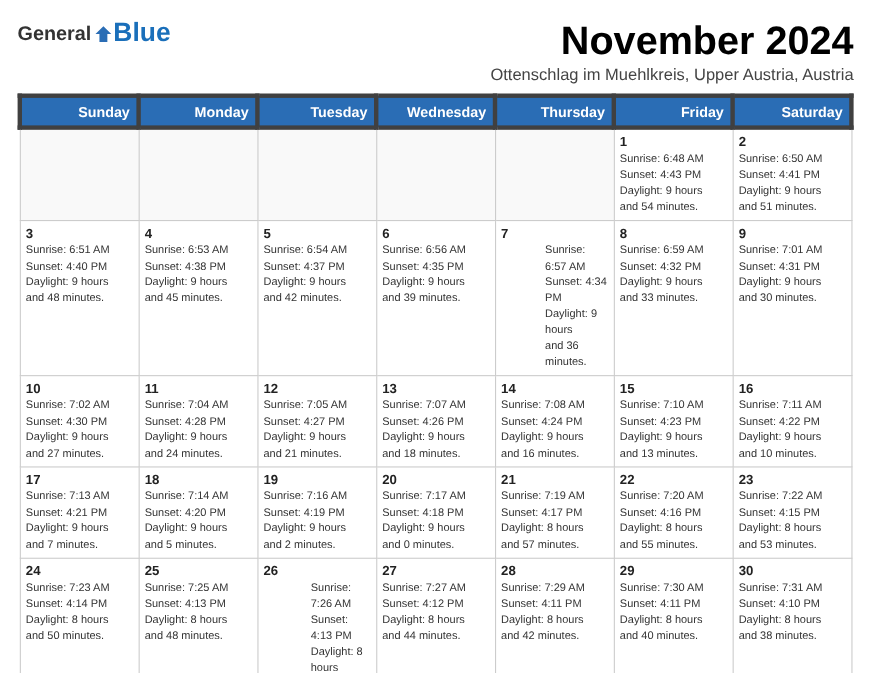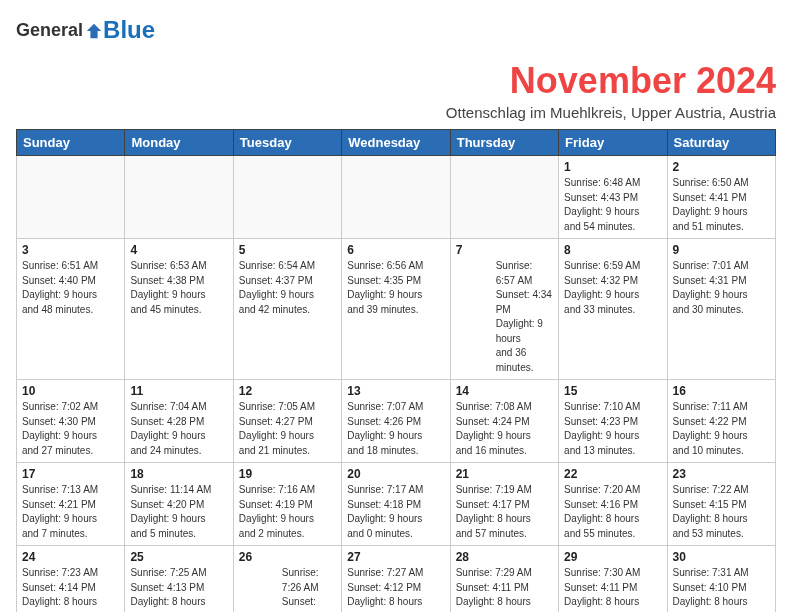--- a/index.html
+++ b/index.html
@@ -34,41 +34,40 @@
       width: 18px;
       height: 18px;
       margin-left: 2px;
     }
     .title-block {
       text-align: right;
     }
     .month-title {
       font-size: 36px;
       font-weight: bold;
-      color: #ef4444;
-      margin-top: 44px;
+      color: #000000;
     }
     .location {
       font-size: 15px;
       color: #444;
       margin-top: 2px;
     }
     .calendar {
       width: 100%;
       border-collapse: collapse;
       margin-top: 8px;
     }
     .calendar th {
       background-color: #2a6db5;
       color: #fff;
       font-size: 13px;
       font-weight: bold;
       padding: 5px 6px;
-      text-align: left;
-      border: 1px solid #404040;
+      text-align: right;
+      border: 4px solid #404040;
     }
     .calendar td {
       vertical-align: top;
       border: 1px solid #ccc;
       padding: 4px 5px;
       font-size: 10.5px;
       color: #222;
       background: #fff;
       width: 108px;
       height: 80px;
@@ -246,21 +245,21 @@
       <tr>
         <td>
           <span class="day-num">17</span>
           <div class="day-info" style="white-space: pre-line;">Sunrise: 7:13 AM
 Sunset: 4:21 PM
 Daylight: 9 hours
 and 7 minutes.</div>
         </td>
         <td>
           <span class="day-num">18</span>
-          <div class="day-info" style="white-space: pre-line;">Sunrise: 11:14 AM
+          <div class="day-info" style="white-space: pre-line;">Sunrise: 7:14 AM
 Sunset: 4:20 PM
 Daylight: 9 hours
 and 5 minutes.</div>
         </td>
         <td>
           <span class="day-num">19</span>
           <div class="day-info" style="white-space: pre-line;">Sunrise: 7:16 AM
 Sunset: 4:19 PM
 Daylight: 9 hours
 and 2 minutes.</div>

